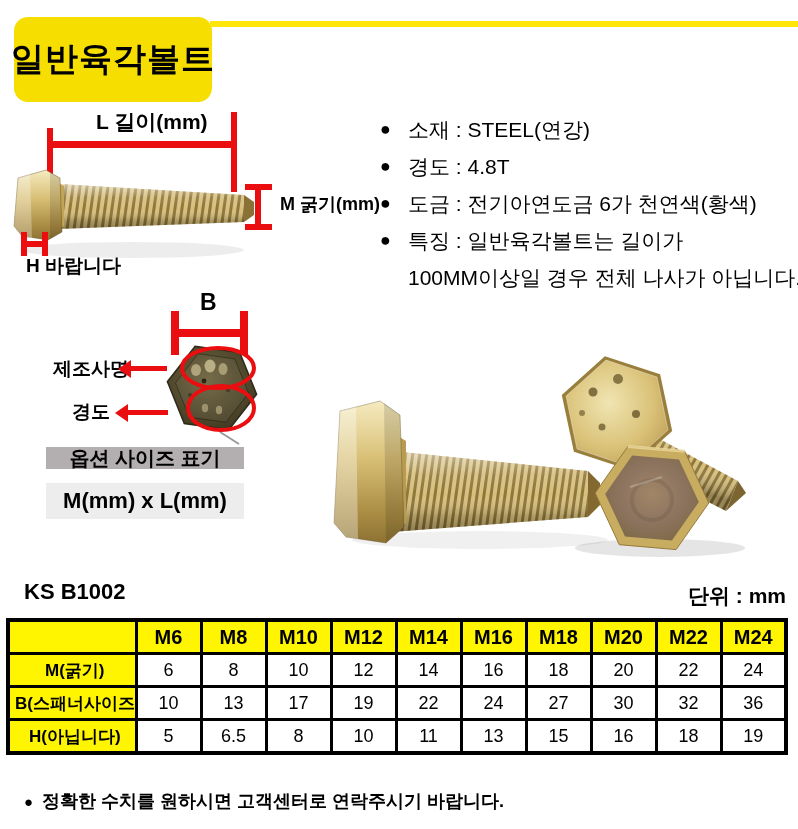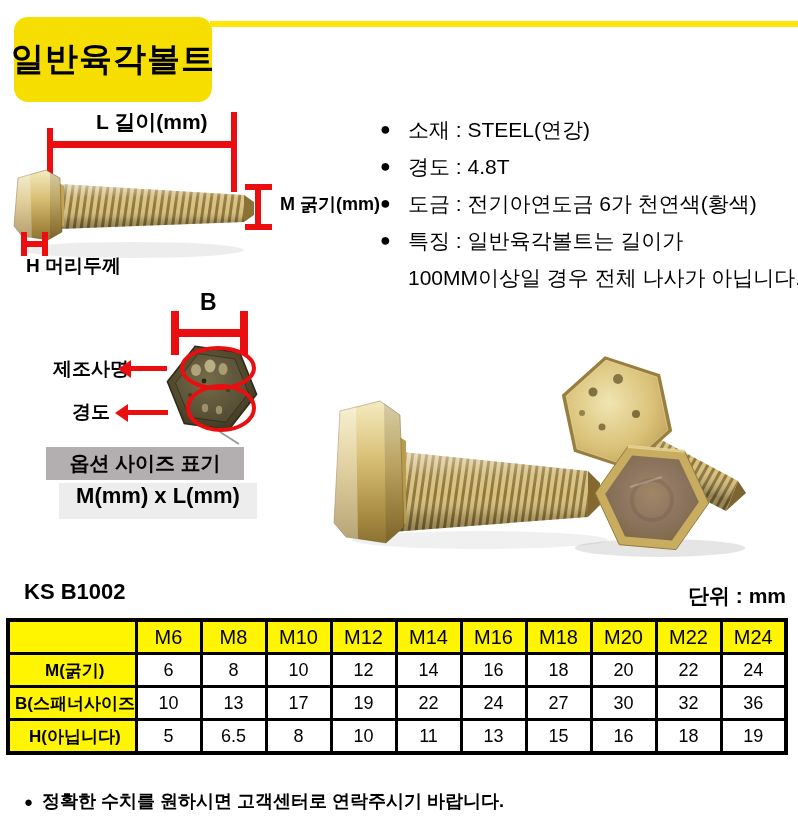--- a/index.html
+++ b/index.html
@@ -26,38 +26,38 @@
   .lbl-b{left:200px;top:289px;font-size:23px;}
   .lbl-maker{left:53px;top:356px;font-size:19px;}
   .lbl-hard{left:72px;top:399px;font-size:19px;}
   
   .specs{position:absolute;left:380px;top:111px;width:418px;}
   .spec-row{height:37px;display:flex;align-items:center;white-space:nowrap;}
   .spec-row .b{font-size:18px;margin-right:10px;width:18px;}
   .spec-row .t{font-size:21px;font-weight:400;}
   .spec-row.cont{padding-left:28px;}
   
-  .opt-title{position:absolute;left:46px;top:447px;width:198px;height:33px;
+  .opt-title{position:absolute;left:46px;top:447px;width:198px;height:22px;
              background:var(--option-title-bg,#B3AFB0);display:flex;align-items:center;justify-content:center;}
   .opt-title span{font-size:20px;font-weight:800;}
   .opt-format{position:absolute;left:46px;top:483px;width:198px;height:36px;
-              background:var(--option-format-bg,#EDEDED);display:flex;justify-content:center;margin-left:13px;}
+              background:var(--option-format-bg,#EDEDED);display:flex;align-items:center;justify-content:center;}
   .opt-format span{font-size:22px;font-weight:800;}
   
   .bolt-side{position:absolute;left:12px;top:162px;}
   .b-head{position:absolute;left:160px;top:340px;overflow:visible;}
   .photo{position:absolute;left:330px;top:335px;}
   
   .standard{position:absolute;left:24px;top:579px;font-size:22px;font-weight:800;}
   .unit{position:absolute;right:12px;top:582px;font-size:21px;font-weight:800;}
   table.size{position:absolute;left:6px;top:618px;width:782px;border-collapse:collapse;
              table-layout:fixed;border:4px solid #000;}
   table.size th,table.size td{border:3px solid #000;height:30px;padding:0;text-align:center;
              overflow:hidden;white-space:nowrap;}
-  table.size th{background:var(--table-yellow,#FFF500);font-size:20px;font-weight:400;}
+  table.size th{background:var(--table-yellow,#FFF500);font-size:20px;font-weight:700;}
   table.size th.rowlabel{text-align:center;padding-left:5px;font-size:17px;font-weight:700;}
   table.size td{background:#fff;font-size:18px;font-weight:400;}
   table.size col.first{width:128px;}
   
   .footer{position:absolute;left:24px;top:789px;display:flex;align-items:center;white-space:nowrap;}
   .footer .b{font-size:15px;margin-right:9px;}
   .footer .t{font-size:18px;font-weight:800;}
 </style>
 </head>
 <body>
@@ -105,21 +105,21 @@
   </svg>
 
   <div class="redbar" style="left:255px;top:188px;width:6px;height:40px"></div>
   <div class="redbar" style="left:245px;top:184px;width:27px;height:6px"></div>
   <div class="redbar" style="left:245px;top:224px;width:27px;height:6px"></div>
   <div class="lbl lbl-m">M 굵기(mm)</div>
 
   <div class="redbar" style="left:21px;top:232px;width:6px;height:24px"></div>
   <div class="redbar" style="left:42px;top:232px;width:6px;height:24px"></div>
   <div class="redbar" style="left:21px;top:241px;width:27px;height:6px"></div>
-  <div class="lbl lbl-h">H 머리두께</div>
+  <div class="lbl lbl-h">H 바랍니다</div>
 
   <div class="specs">
     <div class="spec-row">
       <span class="b">●</span>
       <span class="t">소재 : STEEL(연강)</span>
     </div>
     <div class="spec-row">
       <span class="b">●</span>
       <span class="t">경도 : 4.8T</span>
     </div>

